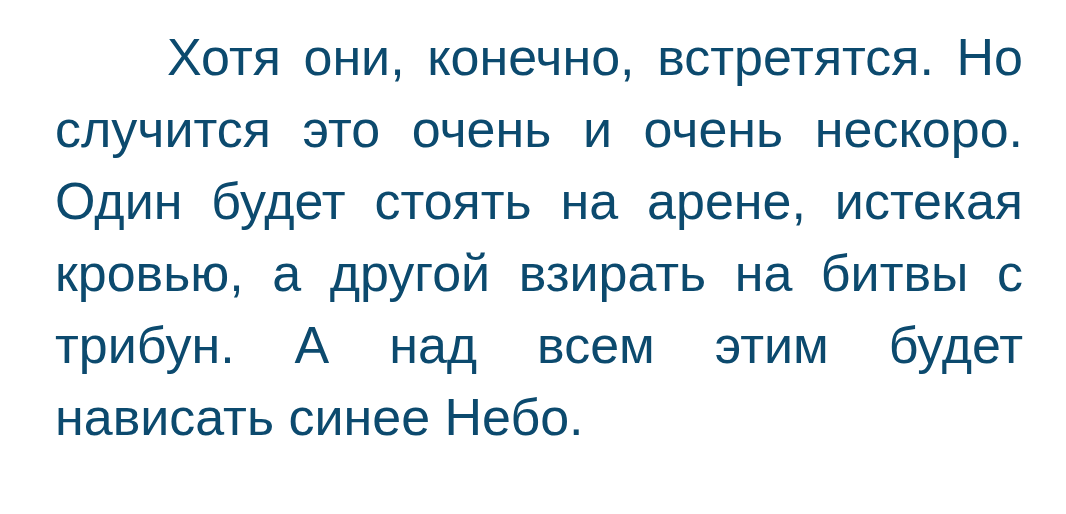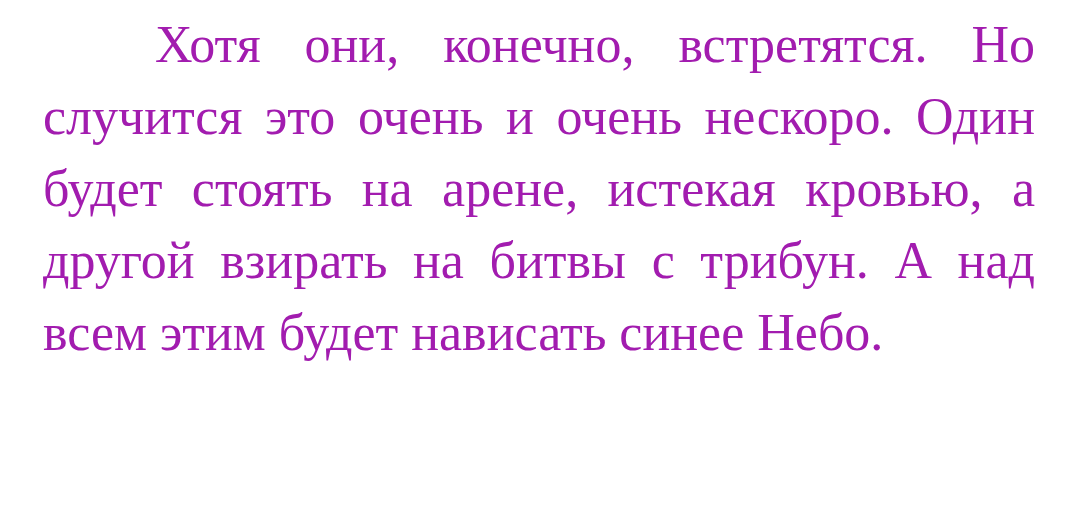--- a/index.html
+++ b/index.html
@@ -14,26 +14,26 @@
       font-family: "Liberation Sans", "DejaVu Sans", sans-serif;
     }
     .reader-page {
       box-sizing: border-box;
       width: 1066px;
       height: 514px;
       background: #ffffff;
       padding: 9px 31px 0 43px;
     }
     .paragraph {
-      margin: 0;
-      font-family: Liberation Serif, serif;
+      margin: 12px;
+      font-family: Liberation Sans, sans-serif;
       font-size: 52px;
       line-height: 72px;
       font-weight: 400;
-      color: #a21caf;
+      color: #0c4a6e;
       text-align: justify;
       text-align-last: left;
       text-indent: 112px;
       letter-spacing: 0;
       word-spacing: normal;
     }
   </style>
 </head>
 <body>
 

